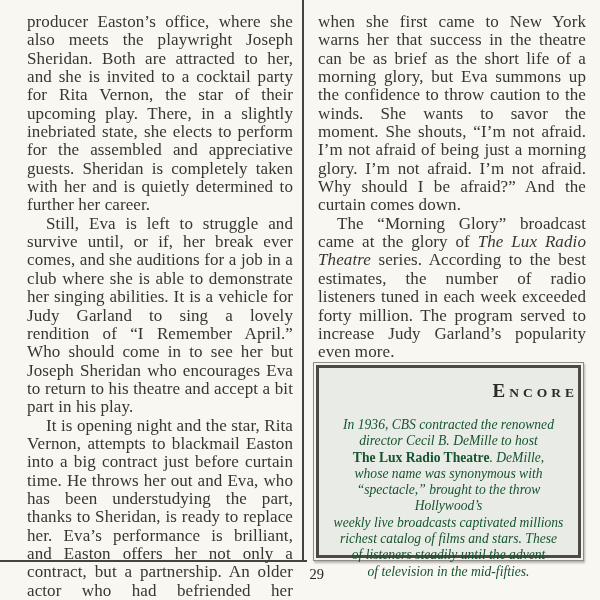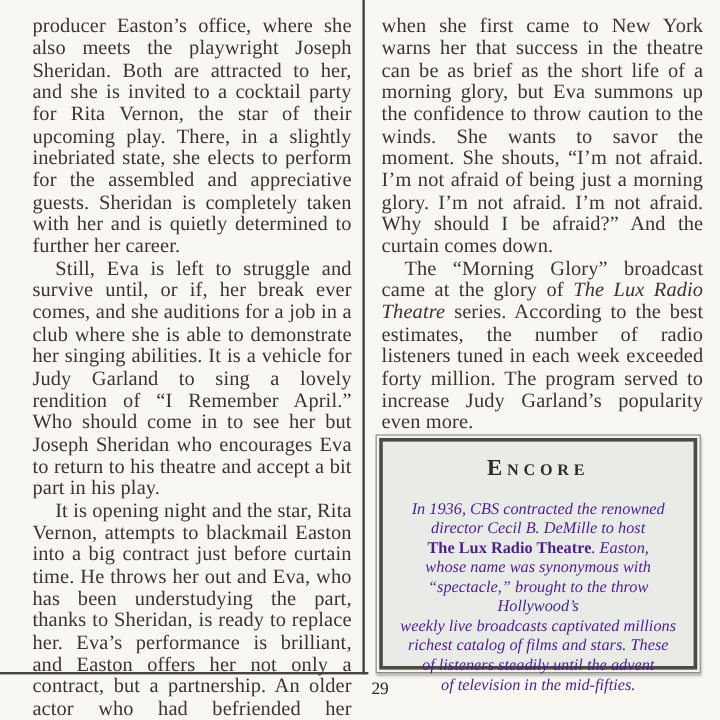--- a/index.html
+++ b/index.html
@@ -55,35 +55,35 @@
     padding: 2px;
     box-shadow: 1px 2px 2px rgba(60,58,52,0.35);
   }
   .encore-inner {
     width: 100%; height: 100%;
     border: 3px solid #4c4a44;
     background: #e9ece6;
     padding-top: 13px;
   }
   .encore-title {
-    text-align: center;
+    text-align: right;
     font-weight: 700;
     color: #2d2b25;
     letter-spacing: 4px;
     line-height: 20px;
     margin-bottom: 14px;
   }
   .encore-title .big { font-size: 19px; }
   .encore-title .rest { font-size: 13.5px; }
   .encore-body {
     font-style: italic;
     font-size: 13.6px;
     line-height: 16.3px;
     text-align: center;
-    color: #4c1d95;
+    color: #14532d;
     padding: 0 8px;
   }
 </style>
 </head>
 <body>
 
 <div class="column column-left">
     <p class="para"><span>producer Easton’s office, where she also meets the playwright Joseph Sheridan. Both are attracted to her, and she is invited to a cocktail party for Rita Vernon, the star of their upcoming play. There, in a slightly inebriated state, she elects to perform for the assembled and appreciative guests. Sheridan is completely taken with her and is quietly determined to further her career.</span></p>
     <p class="para indent"><span>Still, Eva is left to struggle and survive until, or if, her break ever comes, and she auditions for a job in a club where she is able to demonstrate her singing abilities. It is a vehicle for Judy Garland to sing a lovely rendition of “I Remember April.” Who should come in to see her but Joseph Sheridan who encourages Eva to return to his theatre and accept a bit part in his play.</span></p>
     <p class="para indent cont"><span>It is opening night and the star, Rita Vernon, attempts to blackmail Easton into a big contract just before curtain time. He throws her out and Eva, who has been understudying the part, thanks to Sheridan, is ready to replace her. Eva’s performance is brilliant, and Easton offers her not only a contract, but a partnership. An older actor who had befriended her</span></p>
@@ -97,21 +97,21 @@
   </div>
 
 <div class="encore-outer">
   <div class="encore-inner">
     <div class="encore-title">
       <span class="big">E</span><span class="rest">NCORE</span>
     </div>
     <div class="encore-body">
         <div><span class="it">In 1936, CBS contracted the renowned</span></div>
         <div><span class="it">director Cecil B. DeMille to host</span></div>
-        <div><span class="bd">The Lux Radio Theatre</span><span class="it">. Easton,</span></div>
+        <div><span class="bd">The Lux Radio Theatre</span><span class="it">. DeMille,</span></div>
         <div><span class="it">whose name was synonymous with</span></div>
         <div><span class="it">“spectacle,” brought to the throw Hollywood’s</span></div>
         <div><span class="it">weekly live broadcasts captivated millions</span></div>
         <div><span class="it">richest catalog of films and stars. These</span></div>
         <div><span class="it">of listeners steadily until the advent</span></div>
         <div><span class="it">of television in the mid-fifties.</span></div>
       </div>
   </div>
 </div>
 

